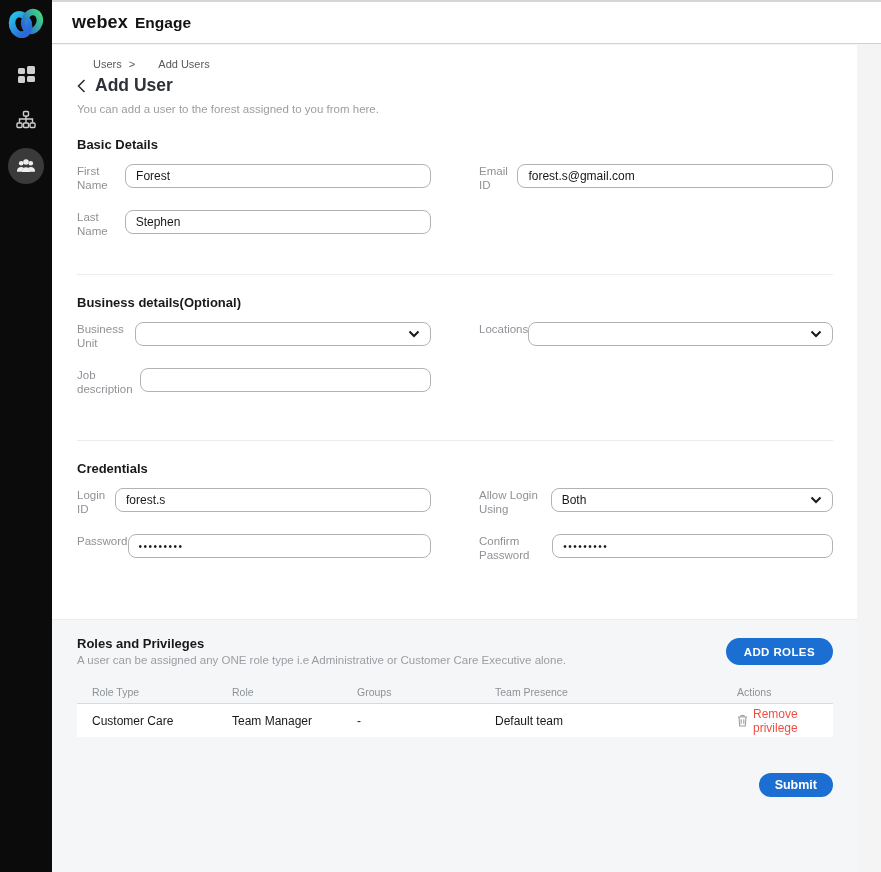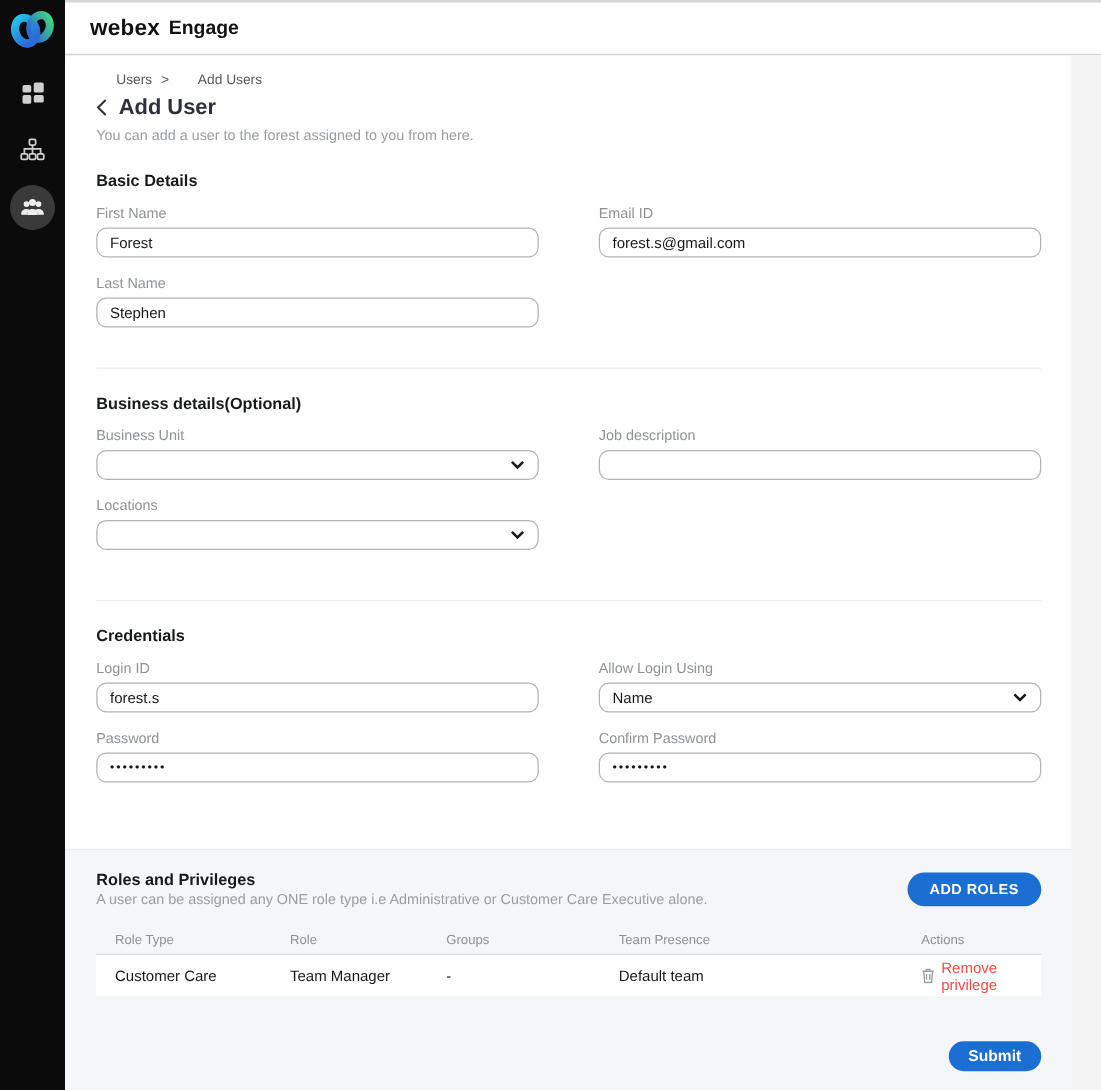--- a/index.html
+++ b/index.html
@@ -46,21 +46,21 @@
   .title-row { display: flex; align-items: center; margin-top: 5px; }
   .back-btn { width: 14px; height: 18px; display: flex; align-items: center; cursor: pointer; margin-right: 4px; }
   .page-title { font-size: 17.5px; color: #2e3238; }
   .subtitle { margin-top: 7px; font-size: 11.5px; color: #9a9ea2; }
   .section-heading { margin-top: 22px; font-size: 13px; font-weight: 700; color: #17191b; }
   .section-heading.tight { margin-top: 20px; }
   .form-grid {
     margin-top: 12px;
     display: grid; grid-template-columns: 354px 354px; column-gap: 48px; row-gap: 14px;
   }
-  .field { display: flex; flex-direction: column; }
+  .field { display: flex; flex-direction: row; }
   .field-label { font-size: 11.5px; color: #8f9296; line-height: 14px; margin-bottom: 4px; }
   .text-input, .select-box {
     height: 24px; width: 100%;
     border: 1px solid #b1b4b6; border-radius: 8px;
     background: #fff; font-family: "Liberation Sans", sans-serif;
     font-size: 12px; color: #17191b; padding: 4px 10px; outline: none;
   }
   .text-input.dots { font-size: 10px; letter-spacing: 1.5px; }
   .select-box {
     display: flex; align-items: center; justify-content: space-between; cursor: pointer;
@@ -213,49 +213,49 @@
         <div class="select-box">
           <span class="select-value"></span>
           <span>
             <svg width="12" height="8" viewBox="0 0 12 8" fill="none" stroke="#17191b" stroke-width="2">
                 <path d="M1.5 1.5 L6 6 L10.5 1.5"></path>
               </svg>
           </span>
         </div>
       </div>
       <div class="field">
-        <label class="field-label">Job description</label>
-        <input class="text-input" type="text" value="" style="">
-      </div>
-      <div class="field">
         <label class="field-label">Locations</label>
         <div class="select-box">
           <span class="select-value"></span>
           <span>
             <svg width="12" height="8" viewBox="0 0 12 8" fill="none" stroke="#17191b" stroke-width="2">
                 <path d="M1.5 1.5 L6 6 L10.5 1.5"></path>
               </svg>
           </span>
         </div>
       </div>
+      <div class="field">
+        <label class="field-label">Job description</label>
+        <input class="text-input" type="text" value="" style="">
+      </div>
       <div></div>
     </div>
 
     <div class="divider-sect wide"></div>
 
     <h2 class="section-heading tight">Credentials</h2>
     <div class="form-grid">
       <div class="field">
         <label class="field-label">Login ID</label>
         <input class="text-input" type="text" value="forest.s" style="">
       </div>
       <div class="field">
         <label class="field-label">Allow Login Using</label>
         <div class="select-box">
-          <span class="select-value">Name</span>
+          <span class="select-value">Both</span>
           <span>
             <svg width="12" height="8" viewBox="0 0 12 8" fill="none" stroke="#17191b" stroke-width="2">
                 <path d="M1.5 1.5 L6 6 L10.5 1.5"></path>
               </svg>
           </span>
         </div>
       </div>
       <div class="field">
         <label class="field-label">Password</label>
         <input class="text-input dots" type="text" value="•••••••••" style="">

